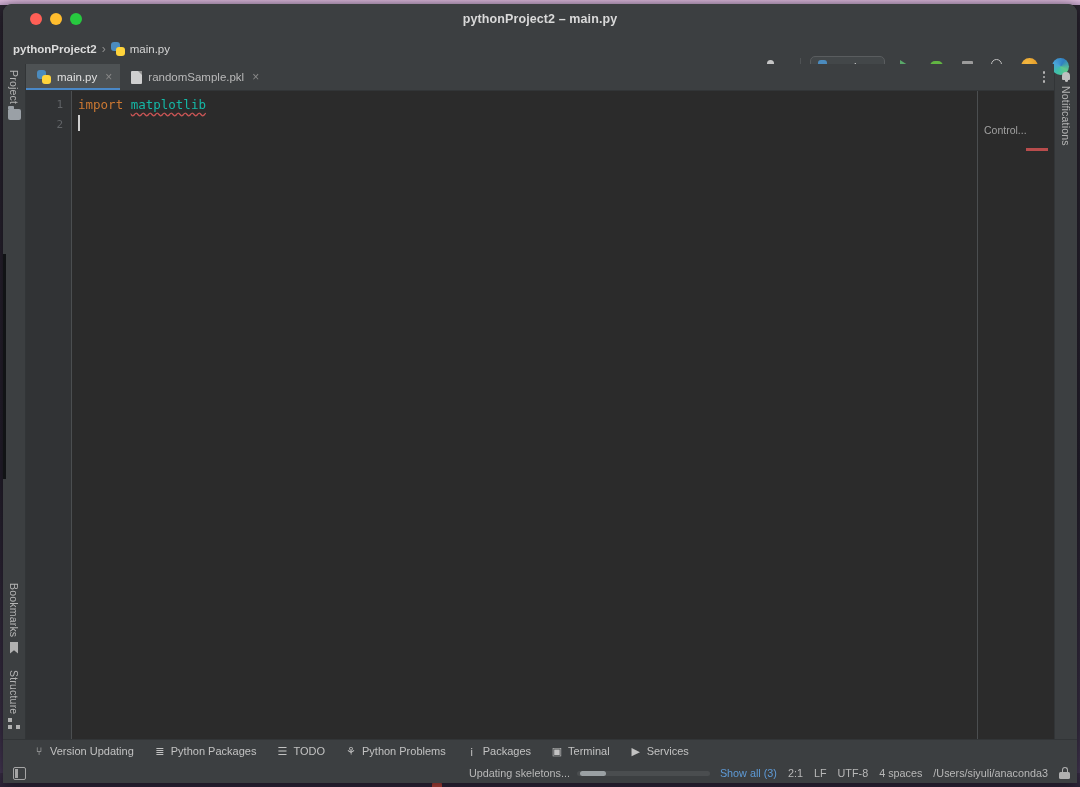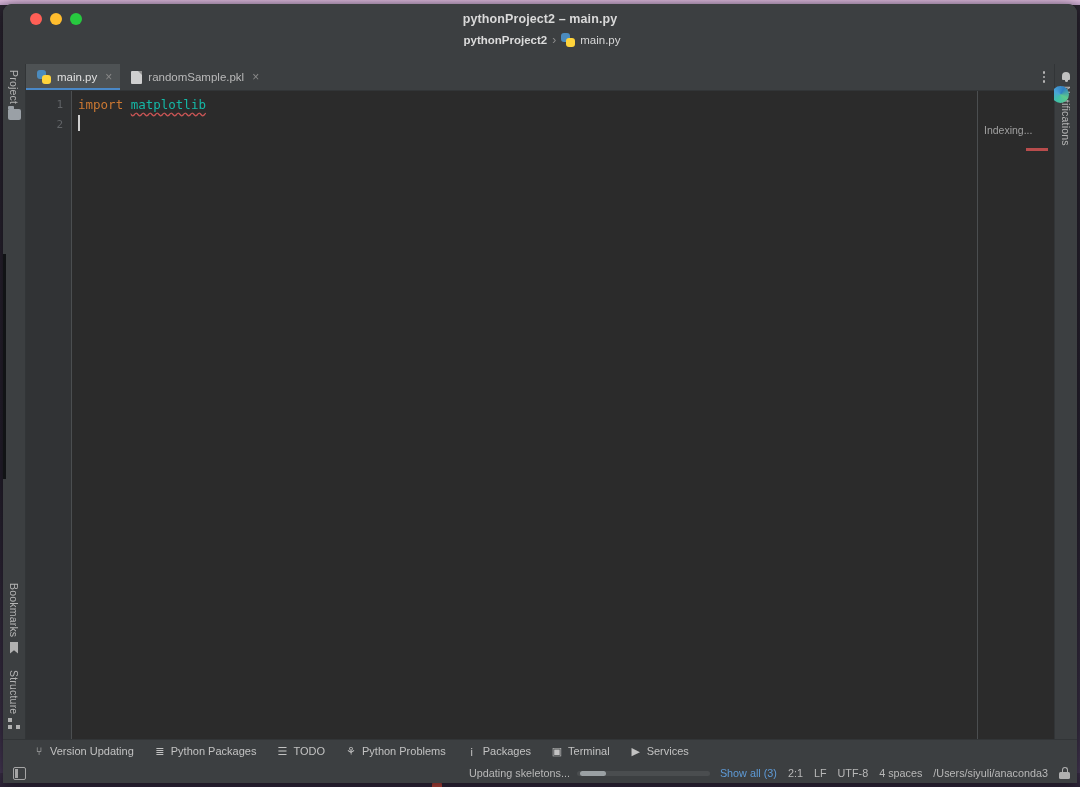--- a/index.html
+++ b/index.html
@@ -52,21 +52,20 @@
     position: absolute; left: 0; right: 0; text-align: center;
     font-size: 12.5px; font-weight: bold; color: #d9d9d9;
     letter-spacing: .1px;
   }
 
   
   #toolbar {
     height: 31px; background: #3c3f41;
     display: flex; align-items: center; padding: 0 6px 0 10px;
     position: relative;
-    flex-direction: column;
   }
   #breadcrumb { display: flex; align-items: center; gap: 5px; font-size: 11.5px; }
   #breadcrumb .proj { color: #dcdcdc; font-weight: bold; }
   #breadcrumb .sep  { color: #8c8c8c; font-size: 12px; }
   #breadcrumb .file { color: #d6d6d6; }
   .pyicon {
     width: 14px; height: 14px; position: relative; display: inline-block;
   }
   .pyicon .b1, .pyicon .b2 {
     position: absolute; width: 9px; height: 9px; border-radius: 3px;
@@ -460,21 +459,21 @@
 
         <div id="code">
           <div>
             <span class="kw">import</span><span> </span><span class="mod">matplotlib</span>
           </div>
           <div>&nbsp;</div>
           <div id="caret-line2"></div>
         </div>
 
         <div id="right-gutter">
-          <div id="indexing-text">Indexing...</div>
+          <div id="indexing-text">Control...</div>
           <div id="err-stripe"></div>
           <div id="scroll-track"></div>
         </div>
       </div>
     </div>
 
     <div id="right-strip">
       <div class="bell">
           <span class="dome"></span>
           <span class="clap"></span>

